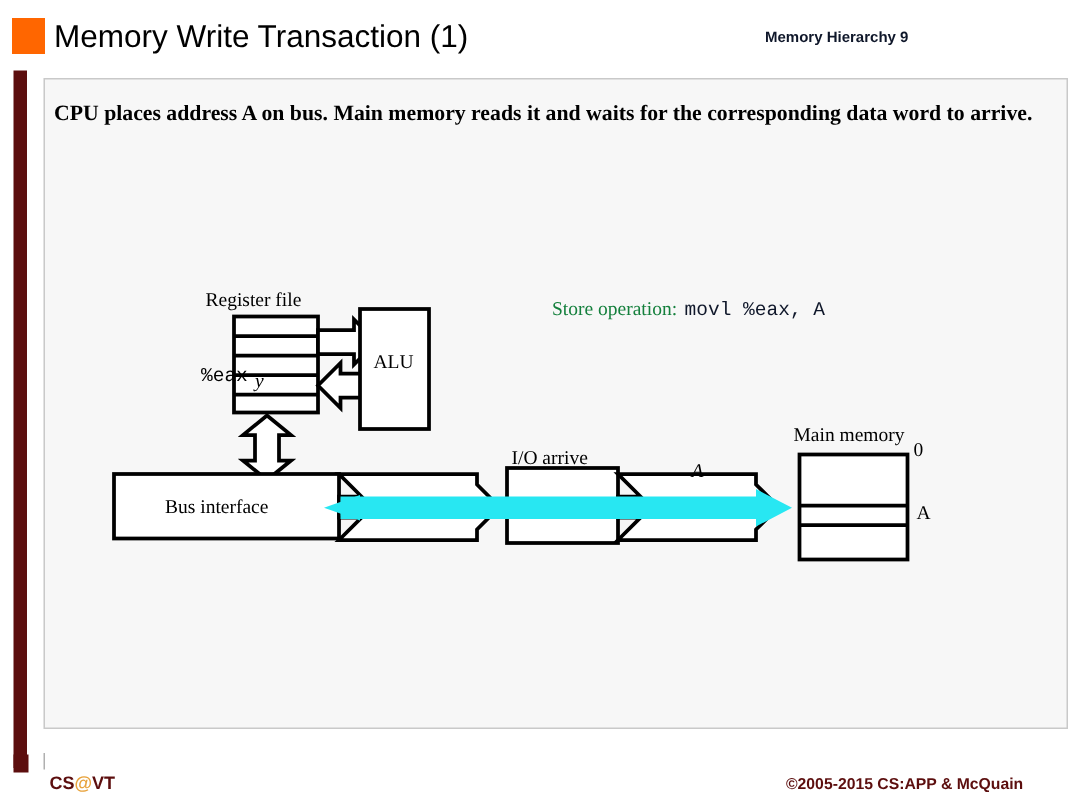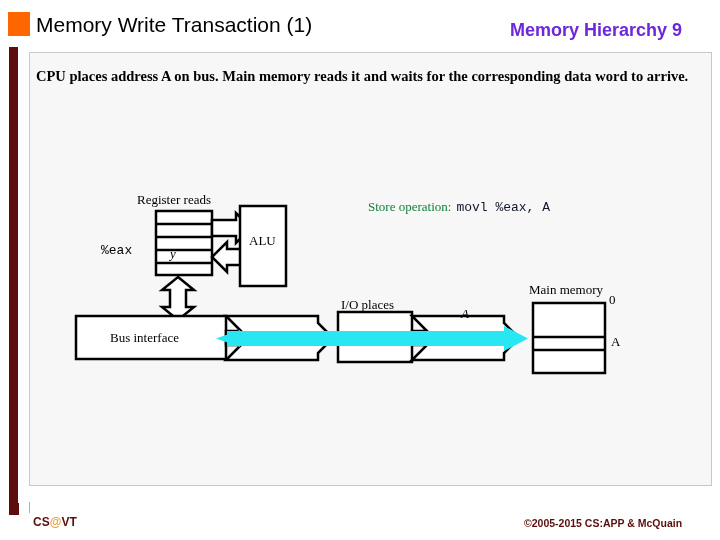--- a/index.html
+++ b/index.html
@@ -35,23 +35,23 @@
     left: 36px; top: 13px;
     font-size: 21px;
     color: #000000;
     font-family: "Liberation Sans", sans-serif;
     letter-spacing: 0px;
     white-space: nowrap;
   }
   #header-right {
     position: absolute;
     left: 510px; top: 20px;
-    font-size: 18px;
-    font-weight: bold;
-    color: #6d28d9;
+    font-size: 10px;
+    font-weight: bold;
+    color: #0f172a;
     font-family: "Liberation Sans", sans-serif;
     white-space: nowrap;
   }
 
   
   #left-bar {
     position: absolute;
     left: 9px; top: 47px;
     width: 9px; height: 465px;
     background: #5C0E0E;
@@ -75,21 +75,21 @@
     font-weight: bold;
     color: #000000;
     line-height: 1.45;
   }
   .lbl {
     position: absolute;
     color: #000000;
     white-space: nowrap;
   }
   .lbl-serif { font-family: "Liberation Serif", serif; font-size: 13px; }
-  .lbl-mono  { font-family: "Liberation Mono", monospace; font-size: 13px; }
+  .lbl-mono  { font-family: "Liberation Mono", monospace; font-size: 13px; margin-left: 33px; }
 
   
   #diagram {
     position: absolute;
     left: 0; top: 0;
     width: 720px; height: 540px;
     pointer-events: none;
   }
   #diagram svg { display: block; }
 
@@ -199,31 +199,31 @@
 
       <g>
         <rect x="533" y="303" width="72" height="70" fill="#ffffff" stroke="#000000" stroke-width="2.5"></rect>
         <line x1="533" y1="337" x2="605" y2="337" stroke="#000000" stroke-width="2.5"></line>
         <line x1="533" y1="350" x2="605" y2="350" stroke="#000000" stroke-width="2.5"></line>
       </g>
 
     </svg>
   </div>
 
-  <div class="lbl lbl-serif" style="left:137px; top:192px;">Register reads</div>
+  <div class="lbl lbl-serif" style="left:137px; top:192px;">Register file</div>
 
   <div class="lbl lbl-mono" style="left:101px; top:243px;">%eax</div>
 
   <div class="lbl lbl-serif" style="left:170px; top:246px; font-style:italic;">y</div>
 
   <div class="lbl lbl-serif" style="left:249px; top:233px;">ALU</div>
 
   <div class="lbl lbl-serif" style="left:110px; top:330px;">Bus interface</div>
 
-  <div class="lbl lbl-serif" style="left:341px; top:297px;">I/O places</div>
+  <div class="lbl lbl-serif" style="left:341px; top:297px;">I/O arrive</div>
 
   <div class="lbl lbl-serif" style="left:461px; top:306px; font-style:italic;">A</div>
 
   <div class="lbl lbl-serif" style="left:529px; top:282px;">Main memory</div>
 
   <div class="lbl lbl-serif" style="left:609px; top:292px;">0</div>
 
   <div class="lbl lbl-serif" style="left:611px; top:334px;">A</div>
 
   <div class="lbl" style="left:368px; top:197px;">

